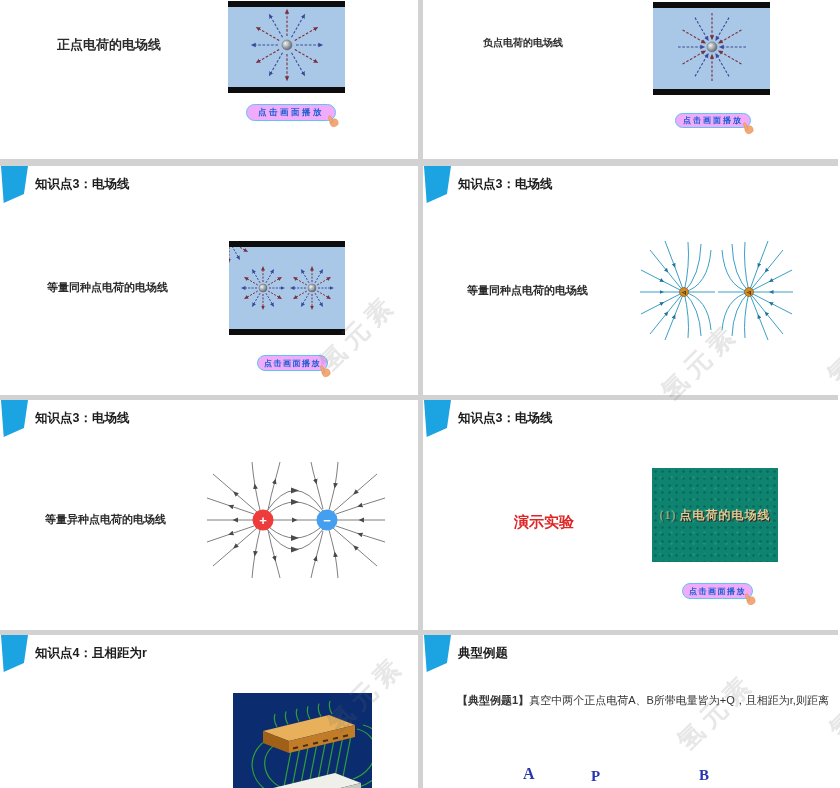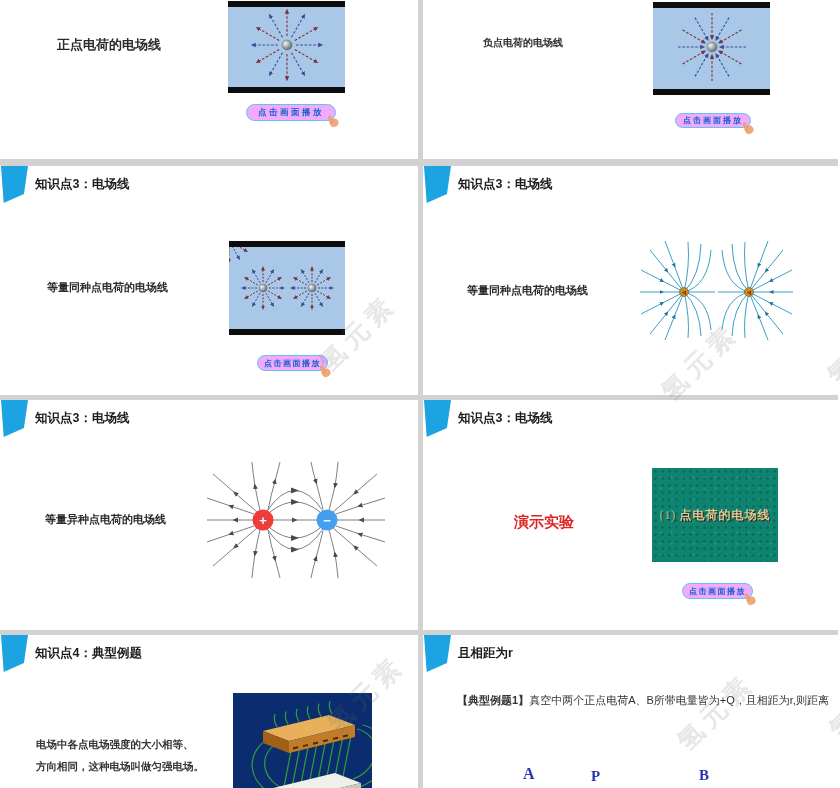--- a/index.html
+++ b/index.html
@@ -254,25 +254,21 @@
       <g fill="#f3a977" stroke="#e08b4e" stroke-width="0.5" transform="rotate(-18 6 7)">
         <ellipse cx="6.5" cy="9" rx="4" ry="3.8"></ellipse>
             <rect x="2.8" y="1" width="2.6" height="7.5" rx="1.3"></rect>
       </g>
     </svg>
   </div>
 </div>
 
 <div class="slide" style="left:0;top:635px;width:418px;height:235px;">
   <div class="flag"></div>
-  <div class="hdr">知识点4：典型例题</div>
-  <div class="body-text" style="left:36px;top:98px;">
-    <span>电场中各点电场强度的大小相等、</span><br>
-    <span>方向相同，这种电场叫做</span><span style="font-weight:800">匀强电场</span><span>。</span>
-  </div>
+  <div class="hdr">知识点4：且相距为r</div>
   <svg style="position:absolute;left:233px;top:58px;" width="139" height="140">
     <rect x="0" y="0" width="139" height="140" fill="#0b2d6f"></rect>
     <g stroke="#2fa035" stroke-width="1.2" fill="none">
       <path d="M44,34 q-4,-7 -2,-13"></path>
           <path d="M55,31.4 q-4,-7 -2,-13"></path>
           <path d="M66,28.8 q-4,-7 -2,-13"></path>
       <path d="M77,26.2 q-4,-7 -2,-13"></path>
           <path d="M88,23.6 q-4,-7 -2,-13"></path>
           <path d="M99,21 q-4,-7 -2,-13"></path>
       <path d="M50,48 C24,56 26,88 54,97"></path>
@@ -308,21 +304,21 @@
       <line x1="86" y1="106.2" x2="91" y2="105"></line>
           <line x1="96" y1="103.8" x2="101" y2="102.6"></line>
       <line x1="106" y1="101.4" x2="111" y2="100.2"></line>
           <line x1="116" y1="99" x2="121" y2="97.8"></line>
     </g>
   </svg>
 </div>
 
 <div class="slide" style="left:423px;top:635px;width:417px;height:235px;">
   <div class="flag"></div>
-  <div class="hdr">且相距为r</div>
+  <div class="hdr">典型例题</div>
   <div class="prob" style="left:34px;top:58px;">
     <span style="font-weight:bold">【典型例题1】</span><span>真空中两个正点电荷A、B所带电量皆为+Q，且相距为r,则距离</span>
   </div>
   <div class="pt" style="left:100px;top:130px;font-size:16px;">A</div>
   <div class="pt" style="left:168px;top:133px;font-size:15px;">P</div>
   <div class="pt" style="left:276px;top:132px;font-size:15px;">B</div>
 </div>
 
 <div class="wm" style="left:358px;top:333px;">氢元素</div>
 <div class="wm" style="left:700px;top:362px;">氢元素</div>

